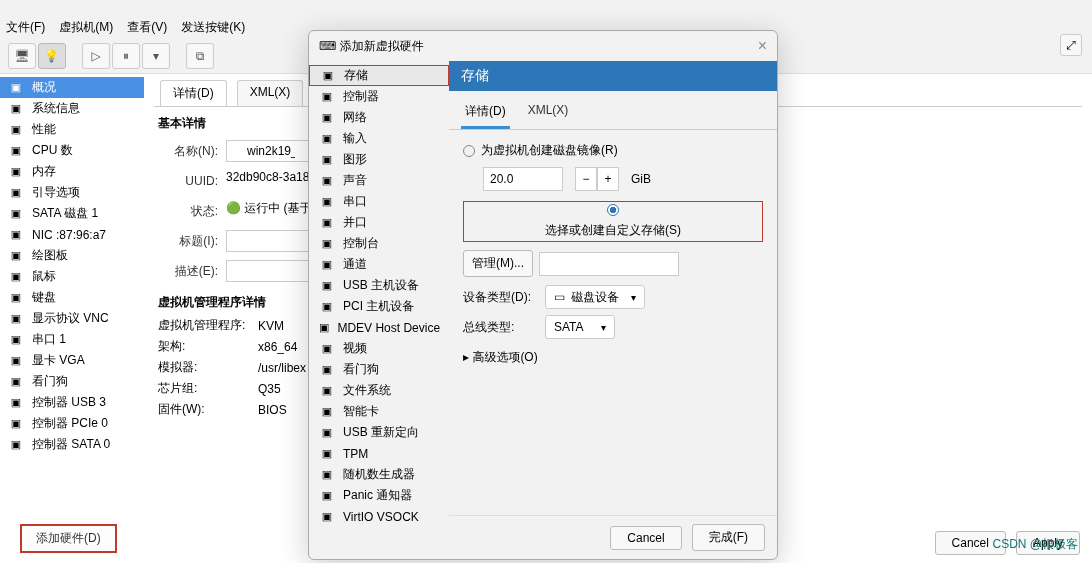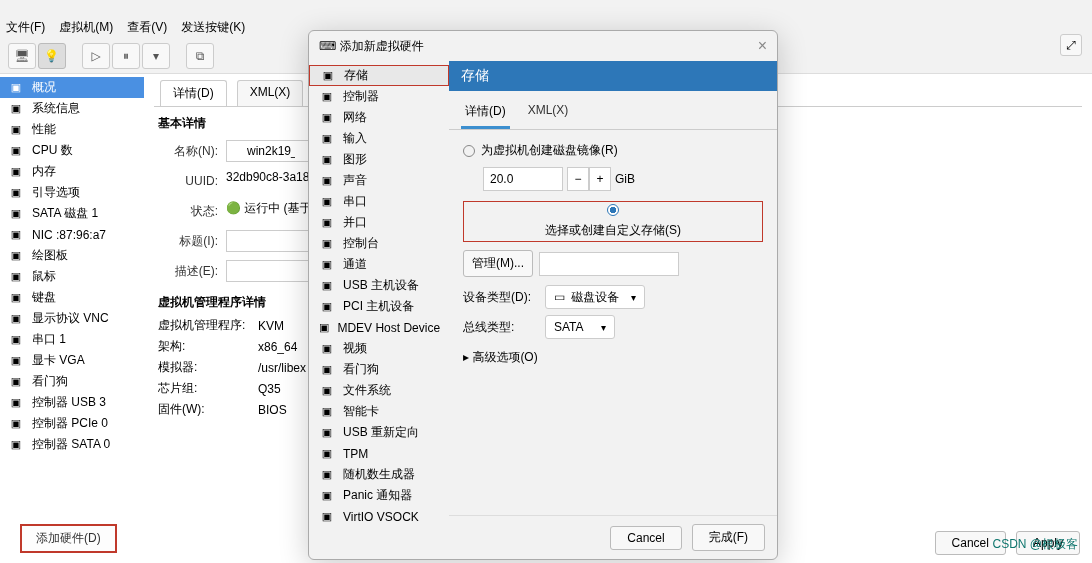--- a/index.html
+++ b/index.html
@@ -36,21 +36,21 @@
   .dlg-side .row.sel { background: #e8e8e8; }
   .dlg-side .row.boxed { border: 1.5px solid #c0392b; }
   .dlg-main { flex: 1; display: flex; flex-direction: column; }
   .dlg-head { height: 30px; background: #2d77b8; color: #fff; display: flex; align-items: center; padding: 0 12px; font-size: 14px; }
   .dlg-tabs { display: flex; gap: 14px; border-bottom: 1px solid #ccc; padding: 8px 12px 0 12px; }
   .dlg-tab { padding: 4px 4px 6px; color: #333; }
   .dlg-tab.active { border-bottom: 3px solid #3c8fcf; color: #000; }
   .dlg-form { padding: 10px 14px; }
   .radio-line { display: flex; align-items: center; gap: 6px; padding: 2px 0; }
   .radio-line.boxed { border: 1.5px solid #c0392b; padding: 2px 20px; flex-direction: column; }
-  .spin { display: flex; align-items: center; margin: 6px 0 2px 20px; gap: 4px; }
+  .spin { display: flex; align-items: center; margin: 6px 0 2px 20px; gap: 12px; }
   .spin input { width: 80px; height: 24px; border: 1px solid #ccc; padding: 2px 6px;}
   .spin .btns { display: flex; }
   .spin .sb { width: 22px; height: 24px; border: 1px solid #ccc; background: #fff; display: flex; align-items: center; justify-content: center; }
   .hint { color: #888; margin-left: 20px; }
   .mng { margin: 8px 0; display: flex; gap: 6px; align-items: center; }
   .mng button { padding: 4px 8px; border: 1px solid #bbb; background: #f8f8f8; border-radius: 3px;}
   .mng .field { width: 140px; height: 24px; border: 1px solid #ccc; background:#fff;}
   .dd-row { display: flex; align-items: center; gap: 2px; margin: 6px 0; }
   .dd-row label { width: 80px; }
   .dd { height: 24px; min-width: 100px; border: 1px solid #ccc; background: #fff; display: inline-flex; align-items: center; padding: 0 8px; gap: 6px; border-radius: 3px;}

